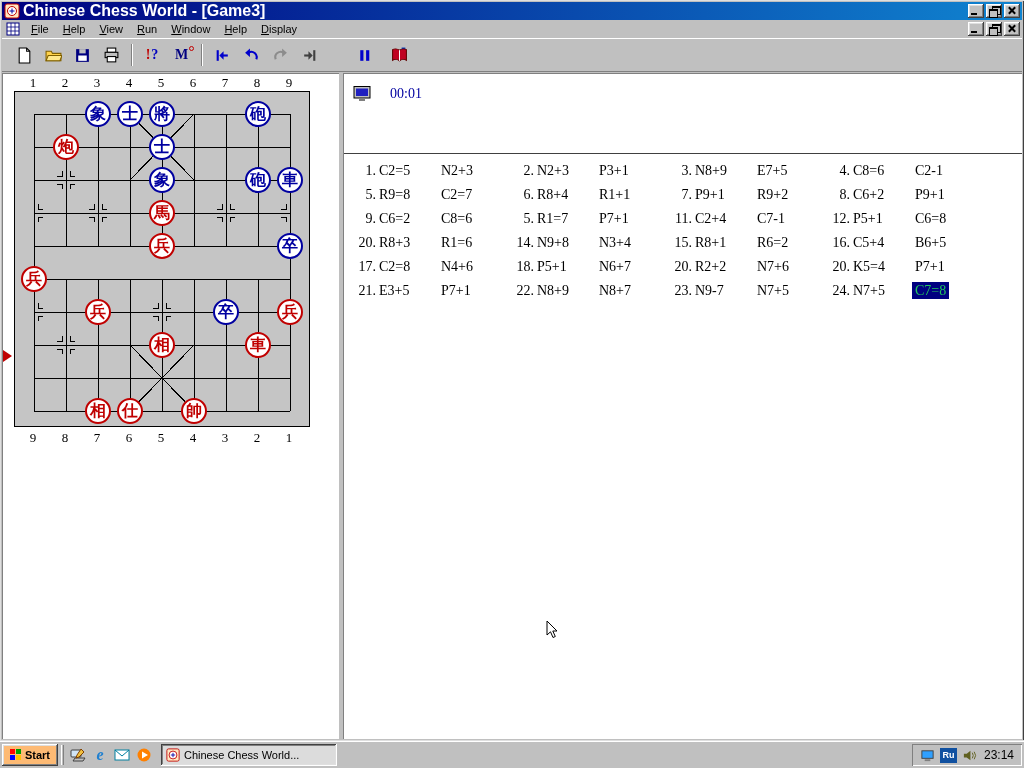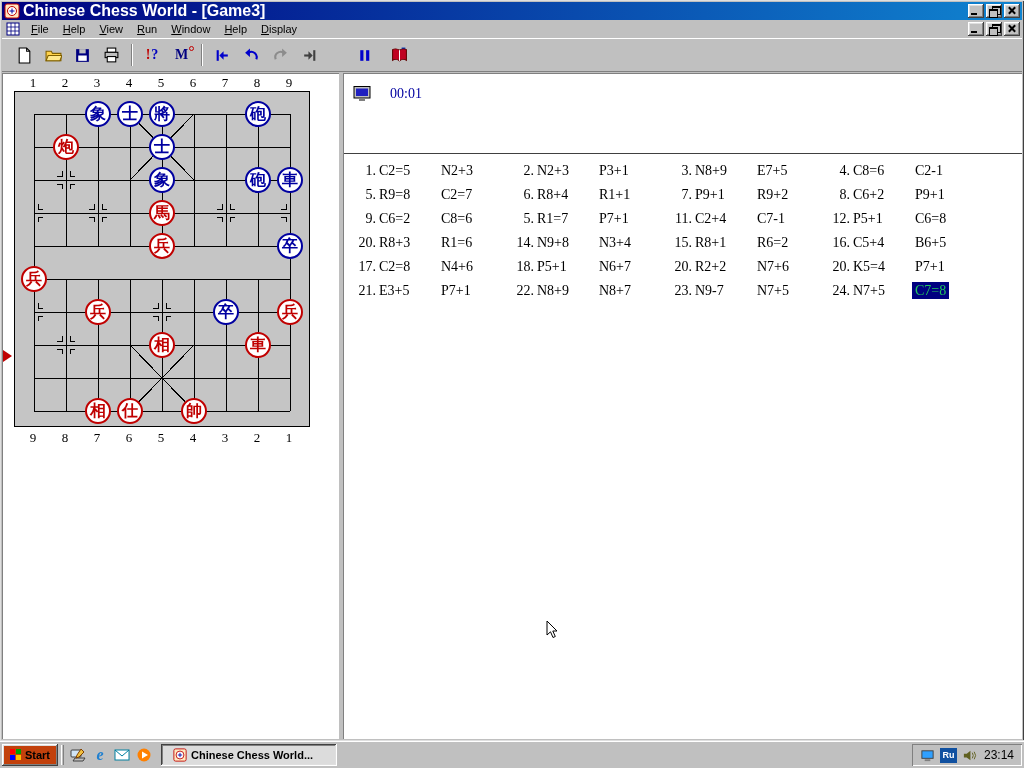--- a/index.html
+++ b/index.html
@@ -104,37 +104,37 @@
               grid-auto-rows:24px; align-items:start;
               font:14px "Liberation Serif", serif; color:#000; }
   .mnum { justify-self:end; padding-top:1px; }
   .mtxt { justify-self:start; padding:1px 3px 0 3px; }
   .mtxt.selected { background:var(--selection); color:#22c55e; }
 
   
   .taskbar { position:absolute; left:0; bottom:0; width:1024px; height:27px;
              background:#c0c0c0; border-top:1px solid #ffffff;
              box-shadow:0 -1px 0 #dfdfdf; display:flex; align-items:center; padding:0 2px; }
-  .start-button { width:56px; height:22px; background:#c2410c; border:none;
+  .start-button { width:56px; height:22px; background:#fdba74; border:none;
                   display:flex; align-items:center; justify-content:center; gap:3px;
                   font-size:11px; font-weight:bold; }
   .winlogo { width:12px; height:12px; display:grid; grid-template-columns:5px 5px;
              grid-template-rows:5px 5px; gap:1px; }
   .winlogo i { display:block; }
   .winlogo i:nth-child(1){ background:#ff0000; } .winlogo i:nth-child(2){ background:#00a000; }
   .winlogo i:nth-child(3){ background:#0000ff; } .winlogo i:nth-child(4){ background:#ffc000; }
   .ridge { width:3px; height:20px; margin:0 3px; border-left:1px solid #ffffff;
            border-right:1px solid #808080; }
   .ql { width:22px; height:22px; background:transparent; border:none;
         display:flex; align-items:center; justify-content:center; }
   .ql svg { width:16px; height:16px; }
   .ie-e { font:italic bold 16px "Liberation Serif", serif; color:#2080d0; }
   .task-button { width:176px; height:22px; margin-left:6px; background:#dcdcdc; border:none;
-                 display:flex; align-items:center; gap:4px; padding:0 12px;
-                 font-size:11px; font-weight:bold; text-align:left;
+                 display:flex; align-items:center; gap:4px; padding:0 5px;
+                 font-size:11px; font-weight:normal; text-align:left;
                  white-space:nowrap; overflow:hidden; }
   .task-button svg { flex:none; width:14px; height:14px; }
   .flex-spring { flex:1; }
   .tray { height:22px; display:flex; align-items:center; gap:5px; padding:0 8px; }
   .lang { width:17px; height:15px; background:#1050a0; color:#fff;
           font-size:9px; font-weight:bold; display:flex; align-items:center;
           justify-content:center; }
   .tray-clock { font-size:12px; padding-left:2px; }
 
   .cursor { position:absolute; left:546px; top:620px; z-index:99; }

